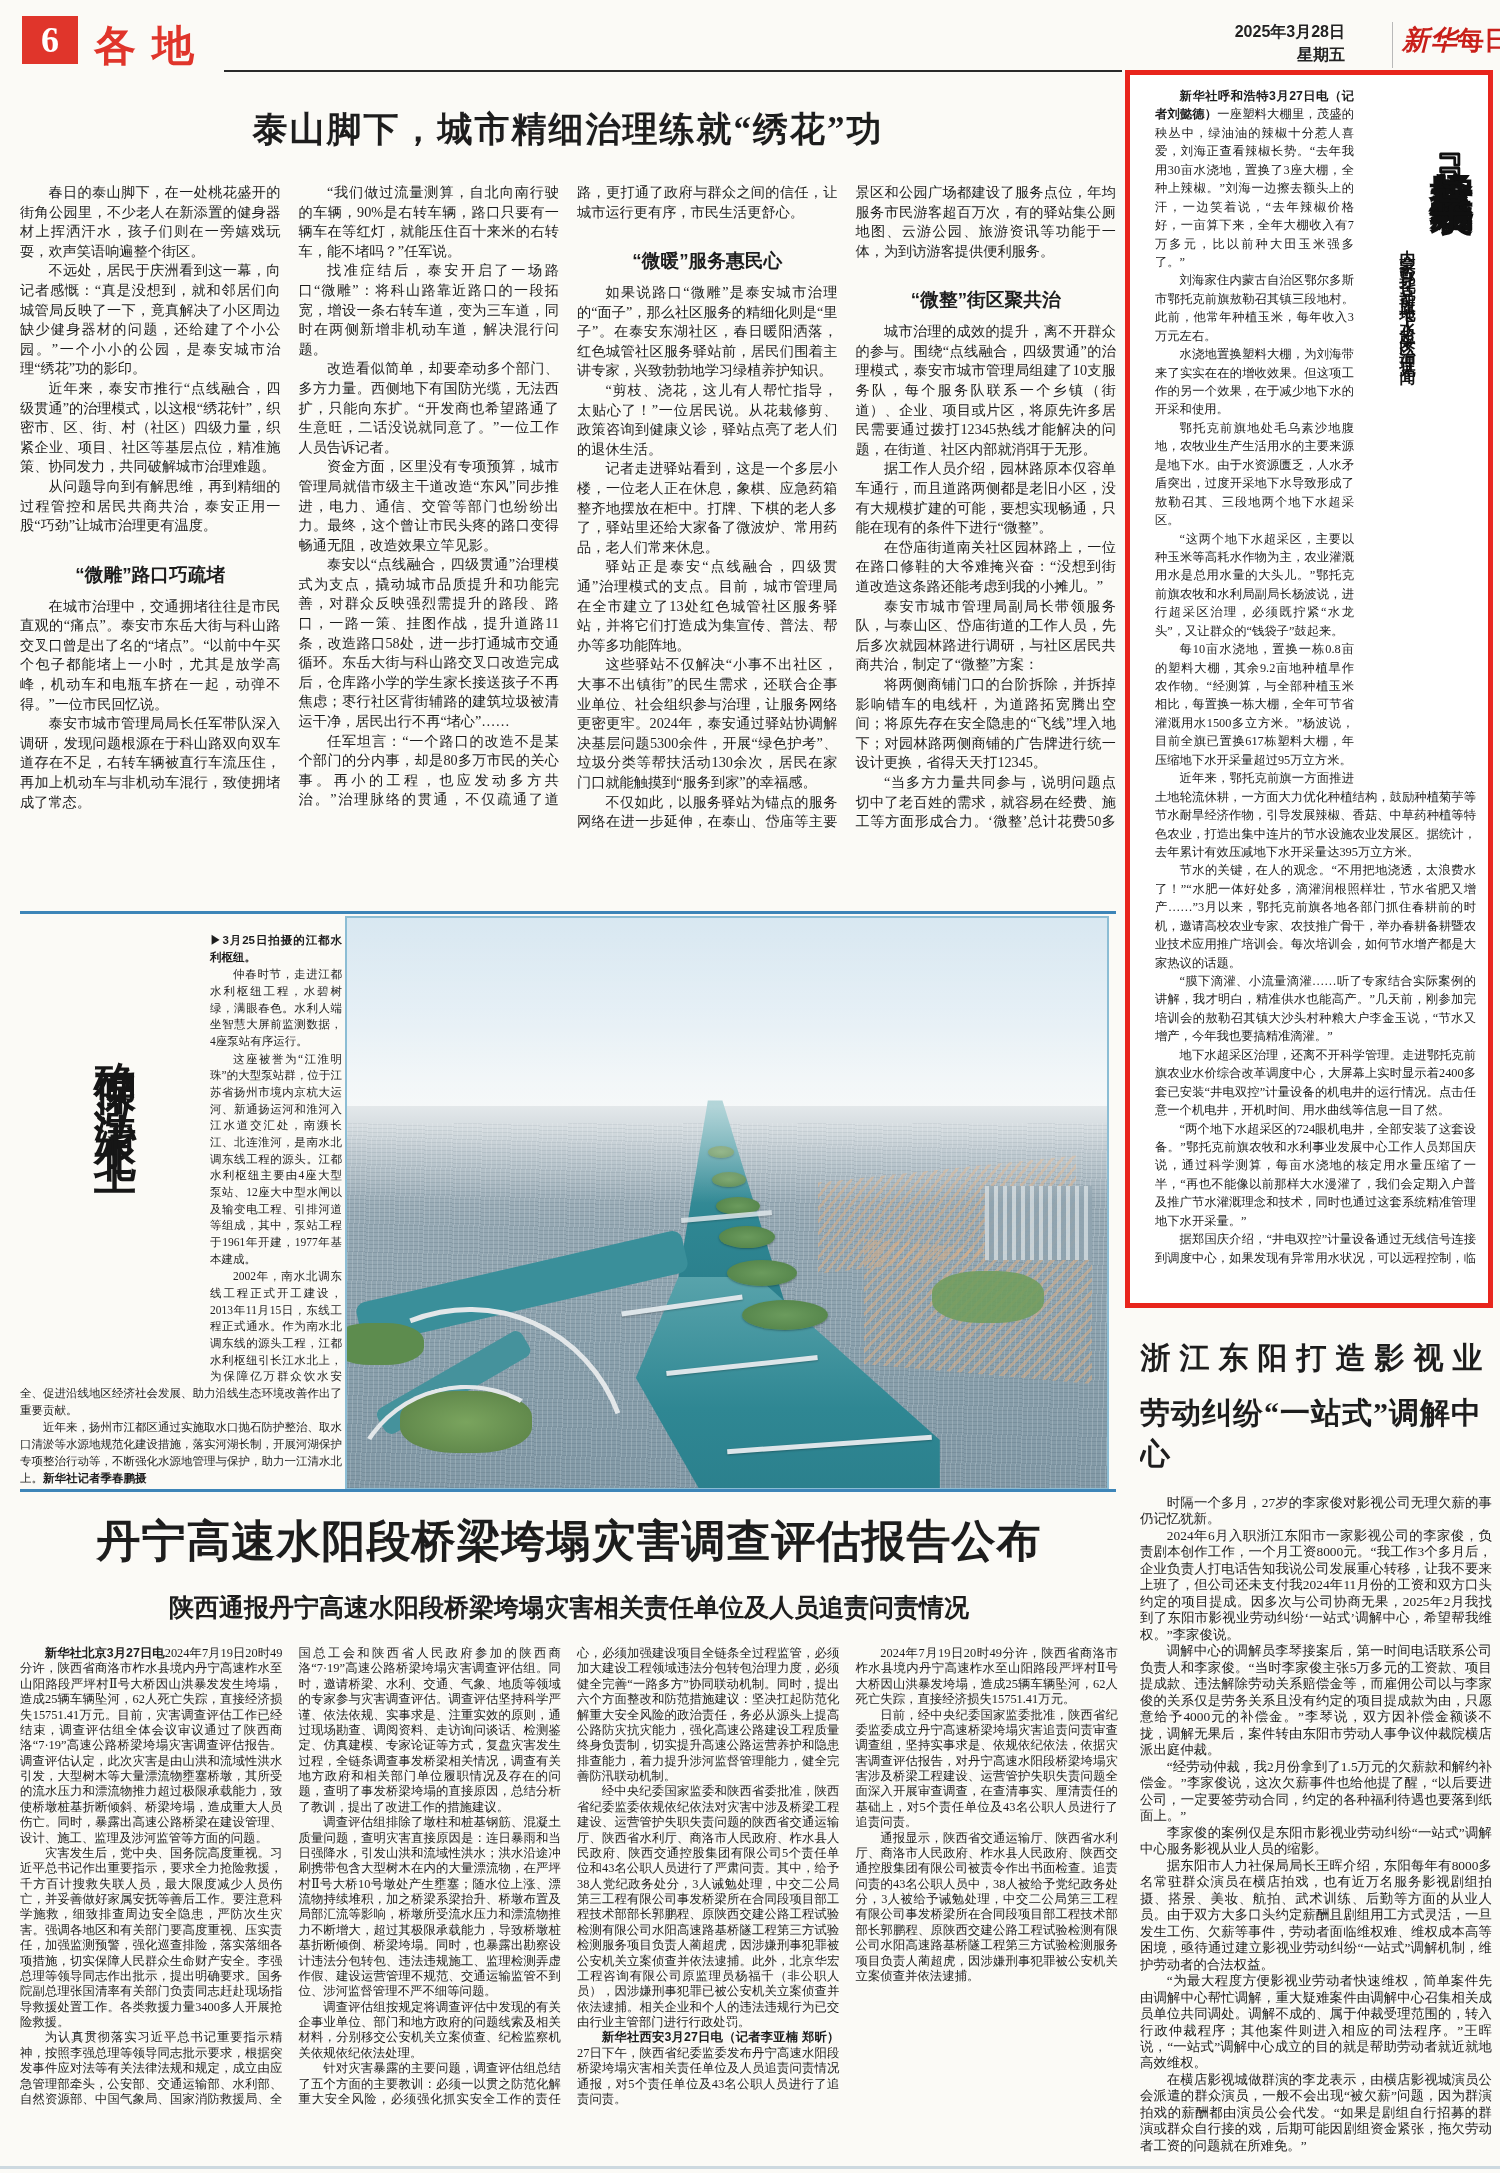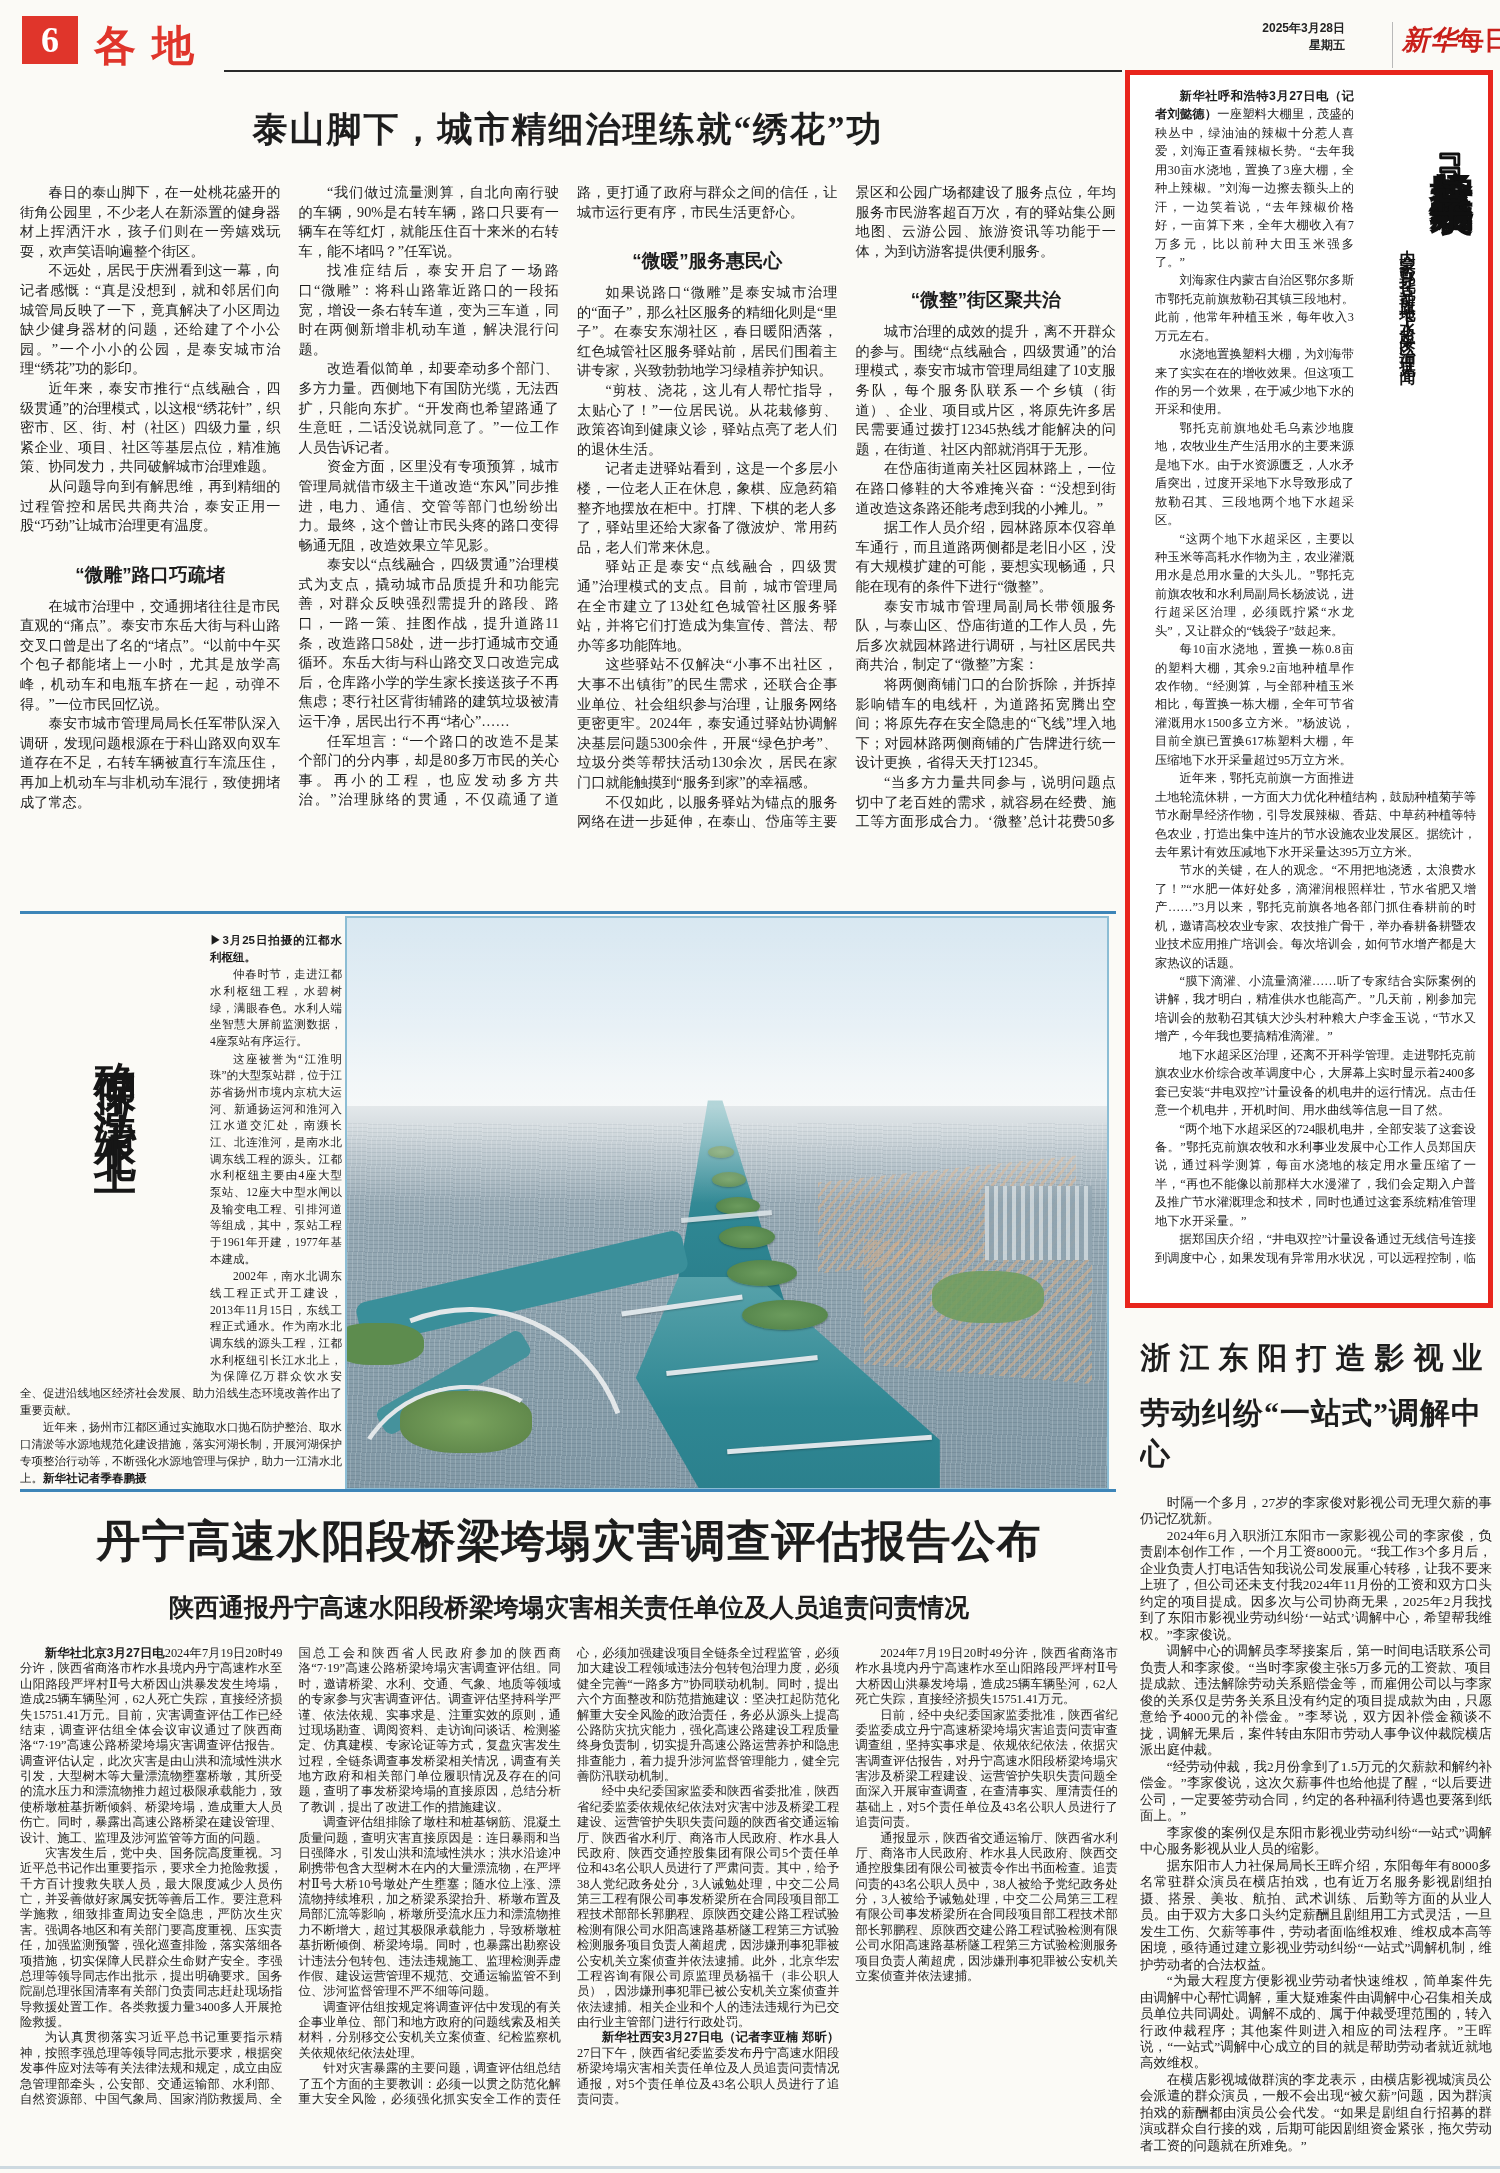--- a/index.html
+++ b/index.html
@@ -5,21 +5,21 @@
   html,body{margin:0;padding:0;}
   body{width:1500px;height:2173px;position:relative;background:#fbfaf6;
        font-family:"Liberation Serif","DejaVu Serif",serif;color:#1d1d1d;overflow:hidden;}
   .abs{position:absolute;}
   
   #pagenum{left:22px;top:16px;width:56px;height:48px;background:#e0352b;color:#fff;
     display:flex;align-items:center;justify-content:center;font:700 36px "Liberation Serif",serif;}
   #section-title{left:94px;top:18px;font-size:42px;font-weight:700;color:#e0352b;letter-spacing:16px;}
   #header-rule{left:224px;top:70px;width:898px;height:2px;background:#2a2a2a;}
   #date-block{left:1215px;top:20px;width:130px;text-align:right;
-    font-family:"Liberation Sans",sans-serif;font-weight:700;font-size:12px;line-height:1.45;color:#222;}
+    font-family:"Liberation Sans",sans-serif;font-weight:700;font-size:16px;line-height:1.45;color:#222;}
   #header-divider{left:1392px;top:22px;width:1px;height:46px;background:#b9b9b9;}
   #masthead{left:1402px;top:26px;width:92px;color:#c9201a;line-height:1.05;white-space:nowrap;}
   #masthead .script{font-size:27px;font-weight:700;font-style:italic;letter-spacing:1px;}
   #masthead .rest{font-size:26px;font-weight:900;}
   
   .para{margin:0;text-indent:2em;text-align:justify;}
   .para.h2{text-indent:0;text-align:center;font-family:"Liberation Sans",sans-serif;
            font-weight:700;font-size:1.32em;margin:26px 0 9px;}
   .para.cap{text-indent:0;font-weight:700;font-family:"Liberation Sans",sans-serif;}
   .lead,.tail{font-weight:700;font-family:"Liberation Sans",sans-serif;}
@@ -146,23 +146,23 @@
       <p class="para p"><span>驿站正是泰安“点线融合，四级贯通”治理模式的支点。目前，城市管理局在全市建立了13处红色城管社区服务驿站，并将它们打造成为集宣传、普法、帮办等多功能阵地。</span></p>
 
       <p class="para p"><span>这些驿站不仅解决“小事不出社区，大事不出镇街”的民生需求，还联合企事业单位、社会组织参与治理，让服务网络更密更牢。2024年，泰安通过驿站协调解决基层问题5300余件，开展“绿色护考”、垃圾分类等帮扶活动130余次，居民在家门口就能触摸到“服务到家”的幸福感。</span></p>
 
       <p class="para p"><span>不仅如此，以服务驿站为锚点的服务网络在进一步延伸，在泰山、岱庙等主要景区和公园广场都建设了服务点位，年均服务市民游客超百万次，有的驿站集公厕地图、云游公园、旅游资讯等功能于一体，为到访游客提供便利服务。</span></p>
 
       <p class="para h2"><span>“微整”街区聚共治</span></p>
 
       <p class="para p"><span>城市治理的成效的提升，离不开群众的参与。围绕“点线融合，四级贯通”的治理模式，泰安市城市管理局组建了10支服务队，每个服务队联系一个乡镇（街道）、企业、项目或片区，将原先许多居民需要通过拨打12345热线才能解决的问题，在街道、社区内部就消弭于无形。</span></p>
 
+      <p class="para p"><span>据工作人员介绍，园林路原本仅容单车通行，而且道路两侧都是老旧小区，没有大规模扩建的可能，要想实现畅通，只能在现有的条件下进行“微整”。</span></p>
+
       <p class="para p"><span>在岱庙街道南关社区园林路上，一位在路口修鞋的大爷难掩兴奋：“没想到街道改造这条路还能考虑到我的小摊儿。”</span></p>
-
-      <p class="para p"><span>据工作人员介绍，园林路原本仅容单车通行，而且道路两侧都是老旧小区，没有大规模扩建的可能，要想实现畅通，只能在现有的条件下进行“微整”。</span></p>
 
       <p class="para p"><span>泰安市城市管理局副局长带领服务队，与泰山区、岱庙街道的工作人员，先后多次就园林路进行调研，与社区居民共商共治，制定了“微整”方案：</span></p>
 
       <p class="para p"><span>将两侧商铺门口的台阶拆除，并拆掉影响错车的电线杆，为道路拓宽腾出空间；将原先存在安全隐患的“飞线”埋入地下；对园林路两侧商铺的广告牌进行统一设计更换，省得天天打12345。</span></p>
 
       <p class="para p"><span>“当多方力量共同参与，说明问题点切中了老百姓的需求，就容易在经费、施工等方面形成合力。‘微整’总计花费50多万元儿。施工方经常开玩笑说，能做政府的事，少赚点没啥。”岱庙街道办事处主任程新说道。</span></p>
 
     </div>
 </div>
 

